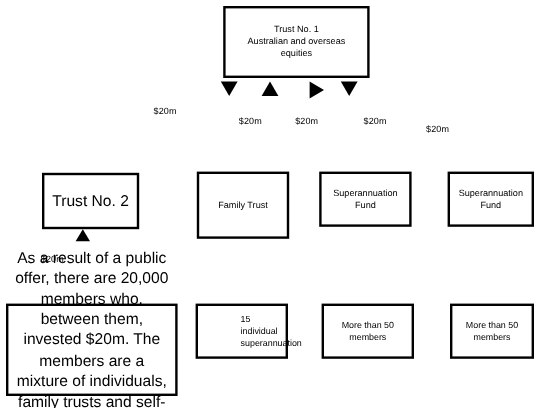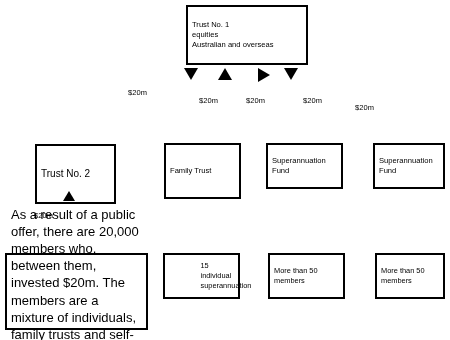--- a/index.html
+++ b/index.html
@@ -17,21 +17,21 @@
     color: #000000;
   }
   .box {
     position: absolute;
     box-sizing: border-box;
     border: 2px solid #000000;
     background: #ffffff;
     display: flex;
     align-items: center;
     justify-content: center;
-    text-align: left;
+    text-align: center;
     line-height: 1.32;
     padding: 2px 4px;
   }
   .box span {
     display: block;
     width: 100%;
   }
   .label {
     position: absolute;
     font-size: 7.5px;
@@ -57,40 +57,40 @@
     border-top: 7px solid transparent;
     border-bottom: 7px solid transparent;
     border-left: 12px solid #000000;
   }
   .arrow-up-small {
     border-left: 6px solid transparent;
     border-right: 6px solid transparent;
     border-bottom: 10px solid #000000;
   }
   #box-trust-1   { left: 186px; top: 5px;   width: 122px; height: 60px; font-size: 7.6px; }
-  #box-trust-2   { left: 35px;  top: 144px; width: 81px;  height: 60px; font-size: 10px; }
+  #box-trust-2   { left: 35px;  top: 144px; width: 81px;  height: 47px; font-size: 13px; }
   #box-family    { left: 164px; top: 143px; width: 77px;  height: 56px; font-size: 7.6px; }
   #box-super-1   { left: 266px; top: 143px; width: 77px;  height: 46px; font-size: 7.6px; }
   #box-super-2   { left: 373px; top: 143px; width: 72px;  height: 46px; font-size: 7.6px; }
   #box-public    { left: 5px;   top: 253px; width: 143px; height: 77px; font-size: 13px; }
   #box-benef     { left: 163px; top: 253px; width: 77px;  height: 46px; font-size: 7.4px; text-align: left; padding-left: 31px; }
   #box-benef span { text-align: left; padding-left: 3px; }
   #box-members-1 { left: 268px; top: 253px; width: 77px;  height: 46px; font-size: 7.4px; }
   #box-members-2 { left: 375px; top: 253px; width: 70px;  height: 46px; font-size: 7.4px; }
 </style>
 </head>
 <body>
 
 <div id="canvas">
 
   <div class="box" id="box-trust-1">
     <span>
         <span>Trust No. 1</span>
+        <span>Australian and overseas</span>
         <span>equities</span>
-        <span>Australian and overseas</span>
       </span>
   </div>
 
   <div class="arrow arrow-down" style="left:184px; top:68px;"></div>
   <div class="arrow arrow-up" style="left:218px; top:68px;"></div>
   <div class="arrow arrow-right" style="left:258px; top:68px;"></div>
   <div class="arrow arrow-down" style="left:284px; top:68px;"></div>
 
   <div class="label" style="left:128px; top:88px;">$20m</div>
   <div class="label" style="left:199px; top:96px;">$20m</div>

